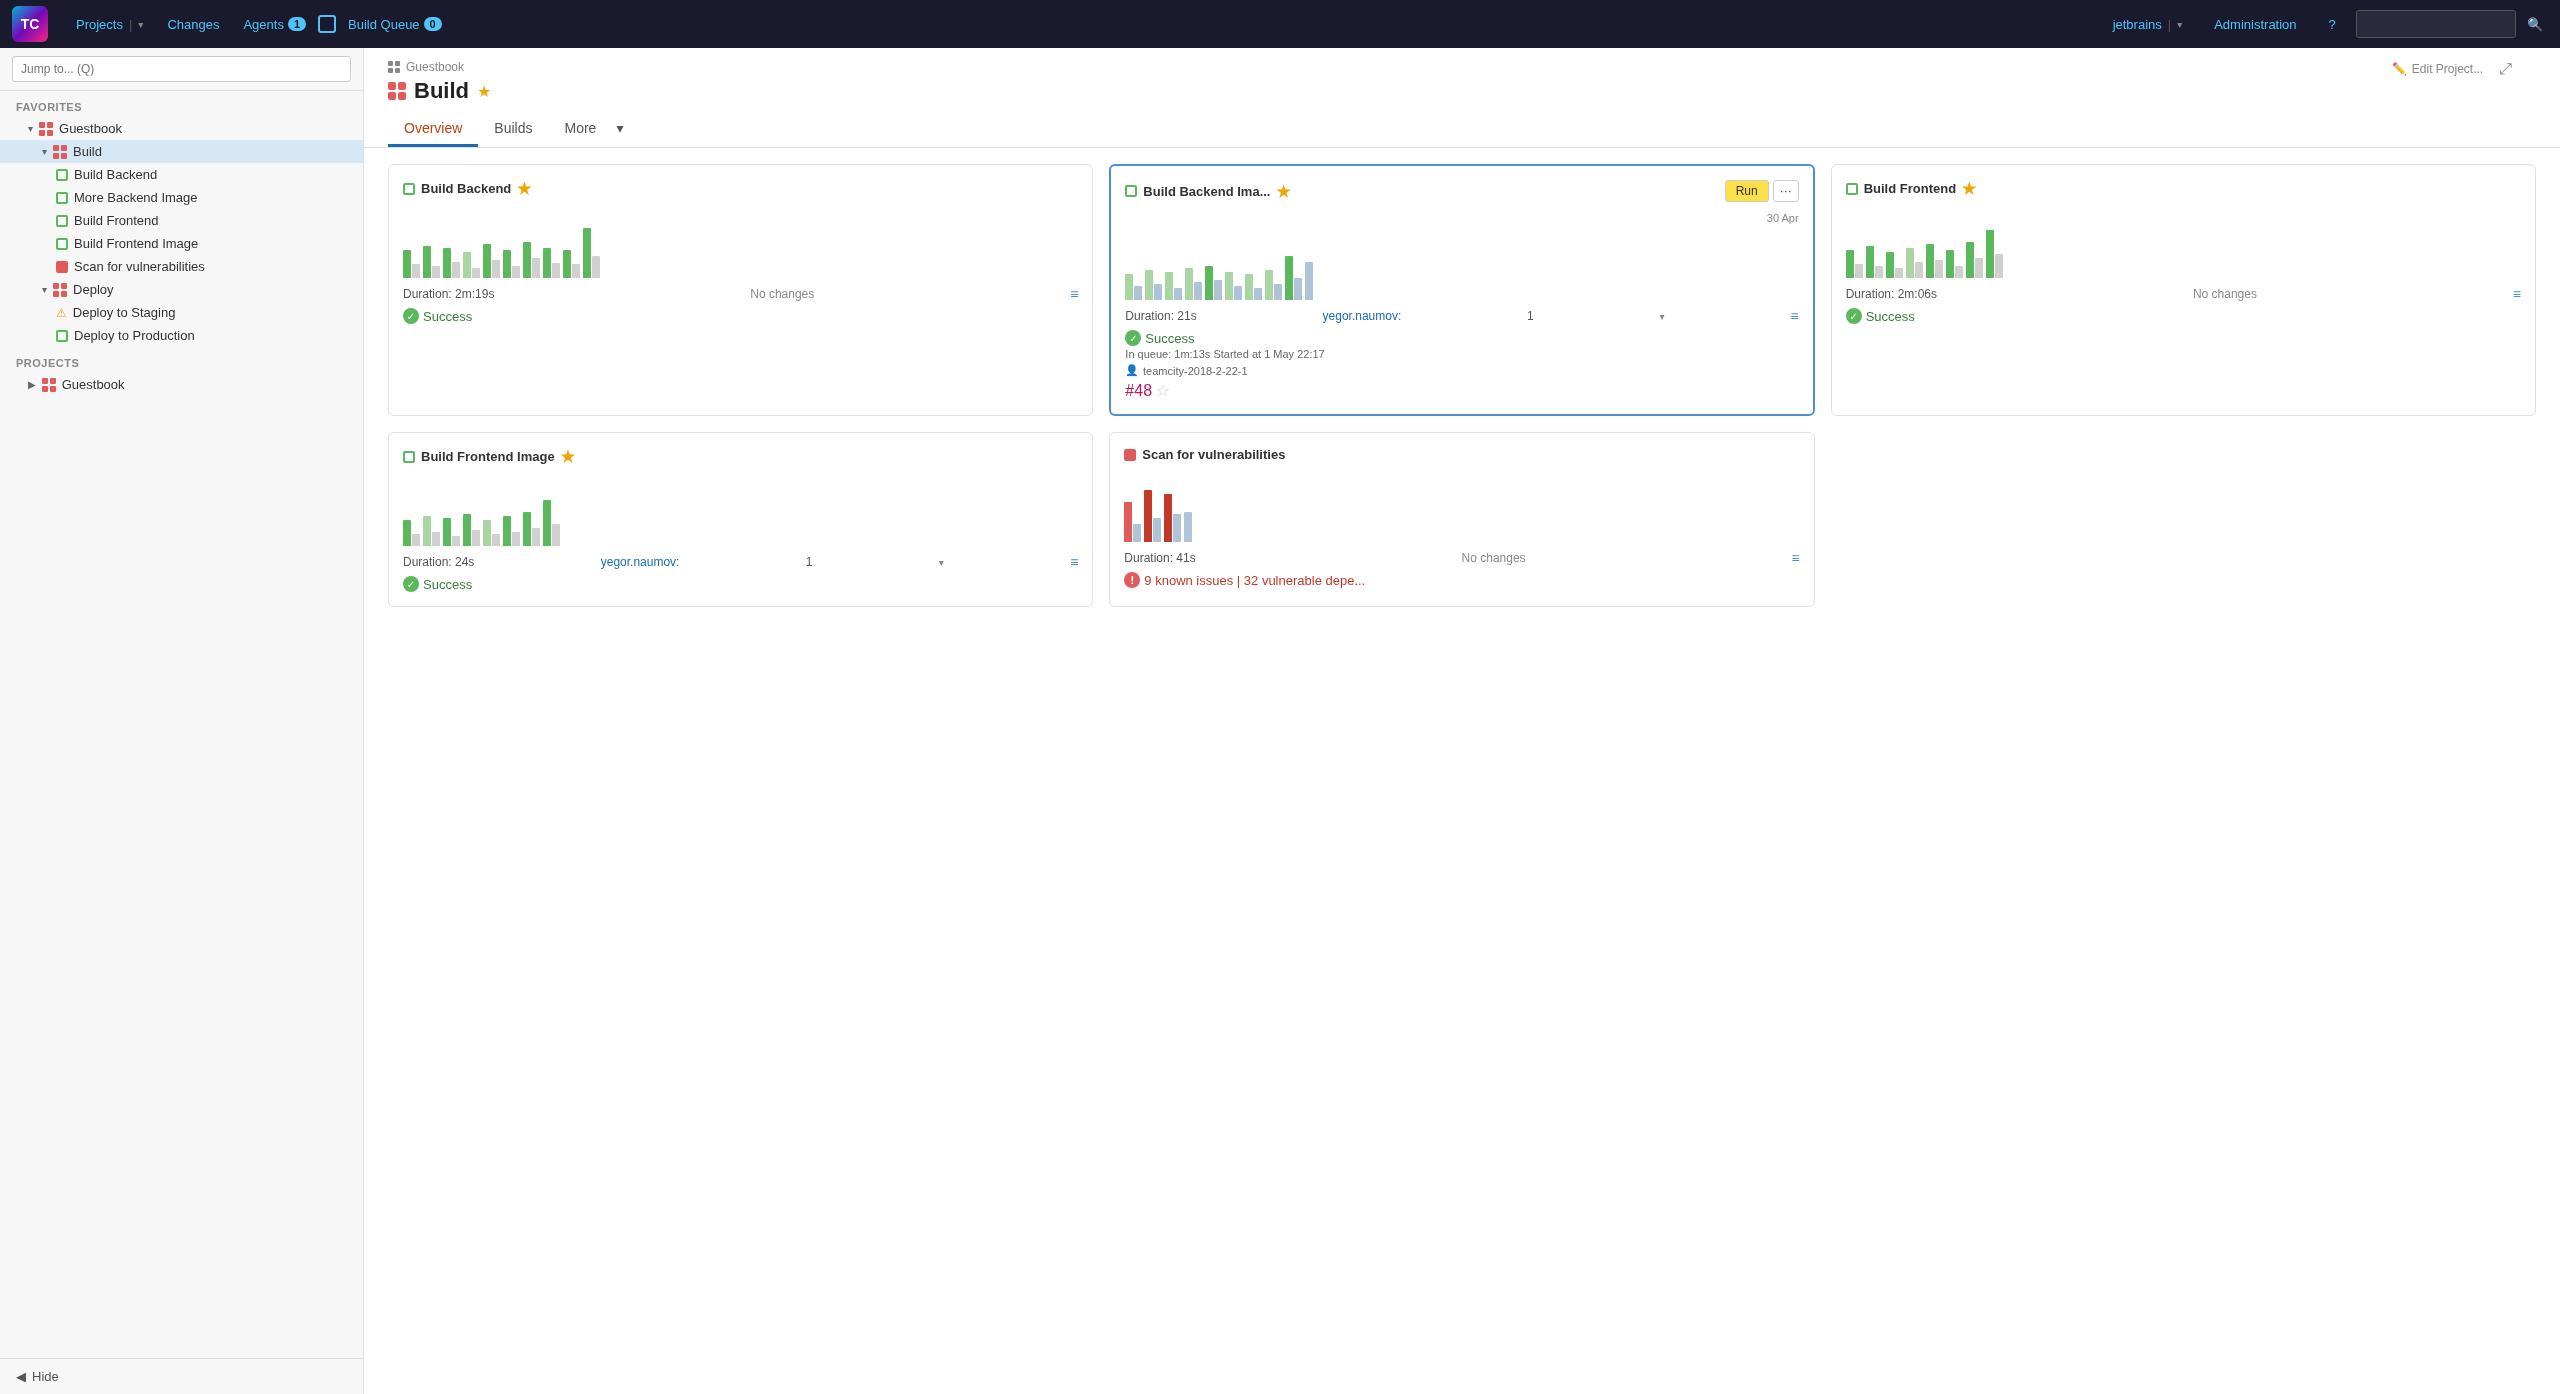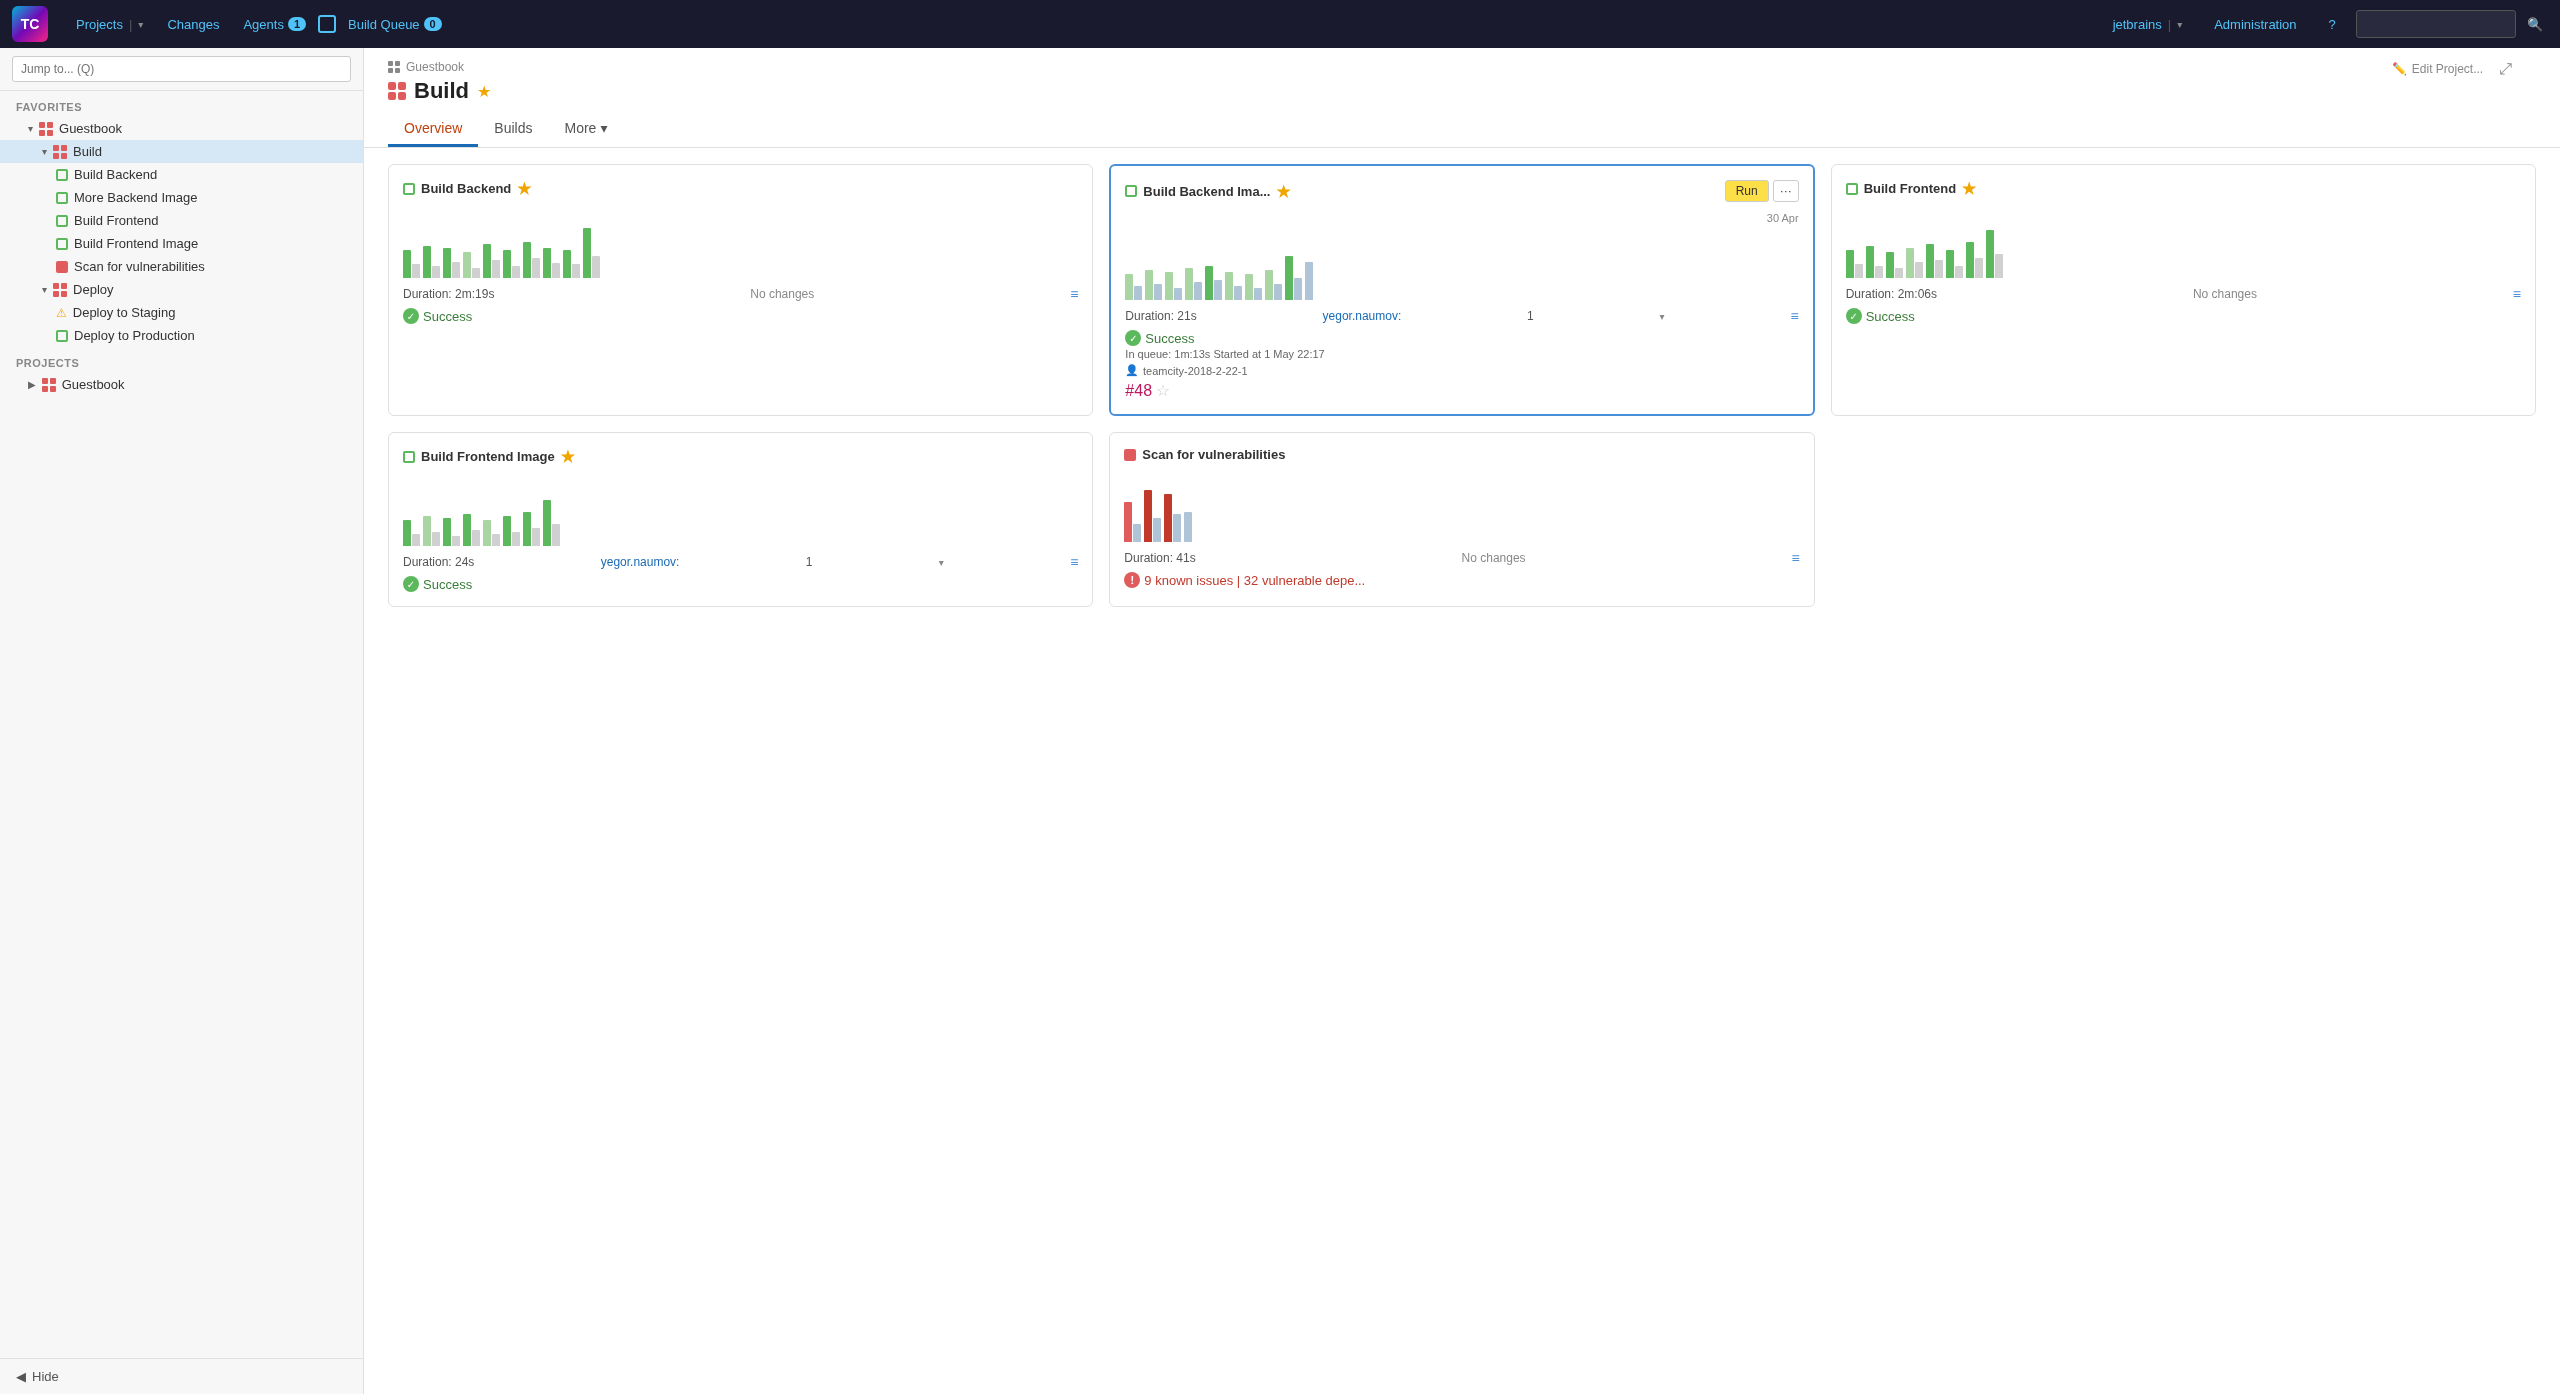--- a/index.html
+++ b/index.html
@@ -49,21 +49,21 @@
     .breadcrumb .grid-icon span { background: #888; border-radius: 1px; }
     .page-title { display: flex; align-items: center; gap: 8px; margin-bottom: 8px; }
     .page-title-icon { display: grid; grid-template-columns: 1fr 1fr; gap: 2px; width: 18px; height: 18px; }
     .page-title-icon span { background: #e05c5c; border-radius: 2px; }
     .page-title h1 { font-size: 22px; font-weight: 600; color: #222; }
     .star { color: #ccc; font-size: 16px; cursor: pointer; }
     .star.active { color: #f0a500; }
     .tabs { display: flex; gap: 0; border-bottom: none; }
     .tab { padding: 8px 16px; font-size: 14px; cursor: pointer; color: #555; border-bottom: 3px solid transparent; text-decoration: none; }
     .tab.active { color: #c2410c; border-bottom-color: #1a6bb5; font-weight: 500; }
-    .tab-more { display: flex; align-items: center; gap: 4px; }
+    .tab-more { display: flex; align-items: center; gap: 20px; }
 
     
     .overview { padding: 16px 24px; display: grid; grid-template-columns: 1fr 1fr 1fr; gap: 16px; }
     .build-card { border: 1px solid #e0e0e0; border-radius: 6px; padding: 14px; background: #fff; }
     .build-card.highlighted { border: 2px solid #4a90d9; }
     .build-card-header { display: flex; align-items: center; gap: 6px; margin-bottom: 10px; font-size: 13px; font-weight: 600; }
     .build-card-header .icon-sq { flex-shrink: 0; }
     .card-actions { margin-left: auto; display: flex; gap: 4px; }
     .btn-run { background: #fde047; border: 1px solid #ccc; border-radius: 3px; padding: 3px 10px; font-size: 12px; cursor: pointer; color: #333; }
     .btn-dots { background: #fff; border: 1px solid #ccc; border-radius: 3px; padding: 3px 6px; font-size: 12px; cursor: pointer; color: #333; }

